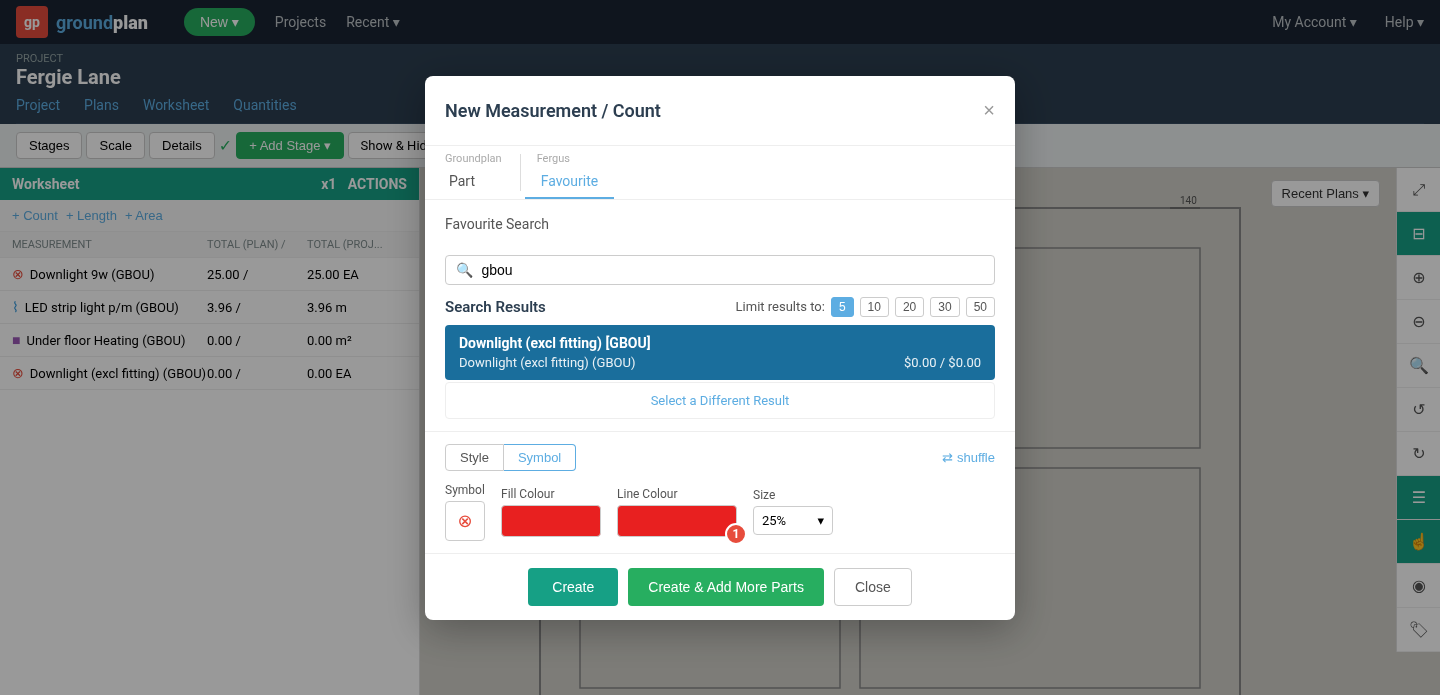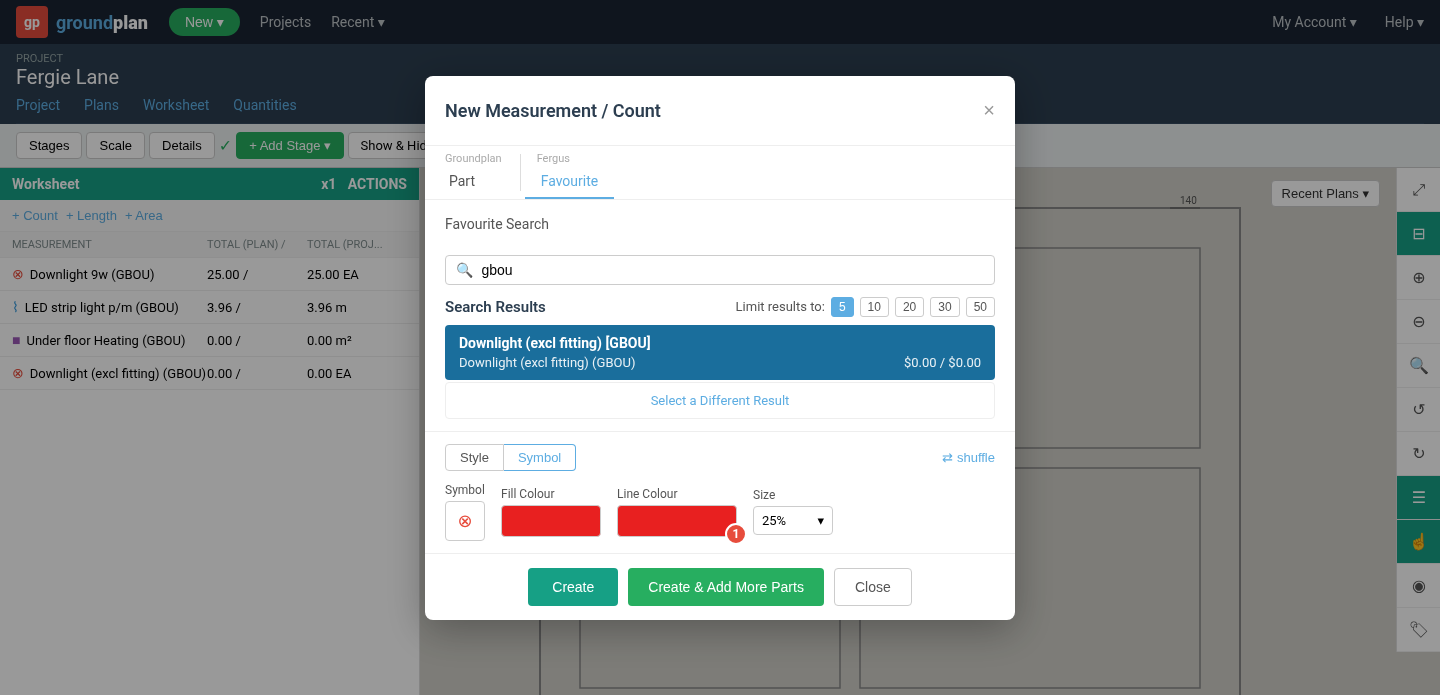--- a/index.html
+++ b/index.html
@@ -16,21 +16,21 @@
       position: relative;
       z-index: 10;
     }
     .logo-area {
       display: flex;
       align-items: center;
       gap: 8px;
       color: white;
       font-size: 18px;
       font-weight: 700;
-      margin-right: 1px;
+      margin-right: 16px;
     }
     .logo-icon {
       width: 32px;
       height: 32px;
       background: #e74c3c;
       border-radius: 4px;
       display: flex;
       align-items: center;
       justify-content: center;
       color: white;
@@ -62,21 +62,21 @@
       display: flex;
       gap: 28px;
     }
 
     
     .sub-header {
       background: #2c3e50;
       padding: 8px 16px 0;
     }
     .project-label { color: #95a5a6; font-size: 11px; text-transform: uppercase; }
-    .project-name { color: white; font-size: 20px; font-weight: normal; margin-bottom: 8px; }
+    .project-name { color: white; font-size: 20px; font-weight: bold; margin-bottom: 8px; }
     .project-tabs {
       display: flex;
       gap: 24px;
       border-bottom: 1px solid #34495e;
     }
     .project-tab {
       color: #5dade2;
       font-size: 14px;
       padding-bottom: 8px;
       cursor: pointer;

